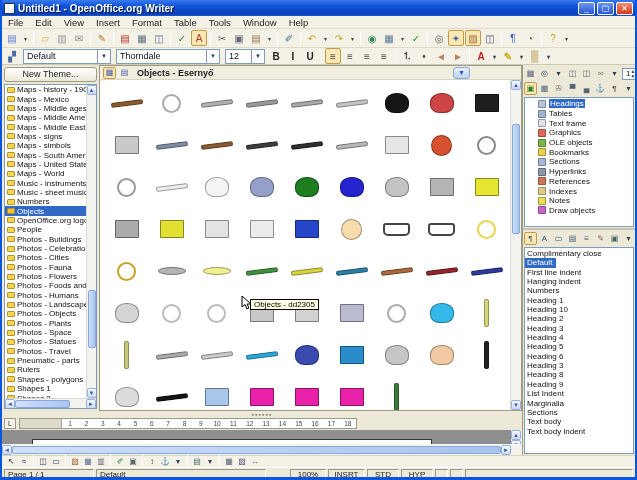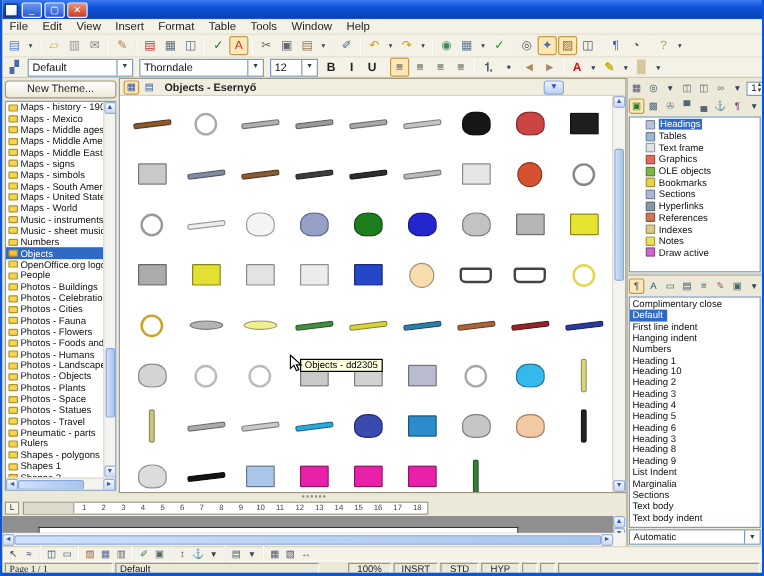--- a/index.html
+++ b/index.html
@@ -106,30 +106,31 @@
   .stylist { flex: 1; display: flex; flex-direction: column; padding: 1px; border-top: 2px solid #c8c4ae; }
   .sty-list { flex: 1; background: #fff; border: 1px solid #7f9db9; padding: 1px 0; overflow: hidden; margin-top: 1px; }
   .srow { height: 9.35px; line-height: 9.35px; font-size: 8px; padding-left: 2px; color: #111; white-space: nowrap; }
   .srow.selected { background: #316ac5; color: #fff; width: fit-content; padding-right: 4px; }
   .gap { margin-left: auto; }
   
   .drawbar { height: 12px; display: flex; align-items: center; gap: 1px; padding-left: 3px; background: #f4f2e6; border-top: 1px solid #d8d4c0; }
   .drawbar .btn { height: 11px; min-width: 12px; font-size: 8px; }
   .statusbar { height: 13px; display: flex; align-items: stretch; gap: 2px; padding: 1px 2px; background: #ece9d8; border-top: 1px solid #fff; font-size: 8px; color: #222; }
   .scell { border: 1px solid; border-color: #9a9788 #fff #fff #9a9788; padding: 0 3px; display: flex; align-items: center; white-space: nowrap; overflow: hidden; }
-  .w-page { width: 90px; font-family: Liberation Serif, serif; } .w-style { width: 170px; } .w-zoom { width: 36px; justify-content: center; }
+  .w-page { width: 90px; } .w-style { width: 170px; } .w-zoom { width: 36px; justify-content: center; }
   .w-mode { width: 37px; justify-content: center; } .w-sm { width: 13px; } .w-long { width: 168px; }
 </style>
 </head>
 <body>
 
 <div class="window">
 
   <div class="titlebar">
     <span class="appicon"></span>
+    <span class="titletext">Untitled1 - OpenOffice.org Writer</span>
     <span class="tbtns">
       <span class="tbtn">_</span>
       <span class="tbtn">▢</span>
       <span class="tbtn close">✕</span>
     </span>
   </div>
 
   <div class="menubar">
 
   <span class="menuitem">File</span>
@@ -877,21 +878,21 @@
             <div class="nrow">
               <span class="tico" style="background: rgb(221, 204, 136);"></span>
               <span class="lbl">Indexes</span>
             </div>
             <div class="nrow">
               <span class="tico" style="background: rgb(238, 222, 85);"></span>
               <span class="lbl">Notes</span>
             </div>
             <div class="nrow">
               <span class="tico" style="background: rgb(204, 102, 204);"></span>
-              <span class="lbl">Draw active</span>
+              <span class="lbl">Draw objects</span>
             </div>
           </div>
       </div>
 
       <div class="stylist">
         <div class="panel-tb">
 
         <span class="btn pressed" style="color: rgb(51, 85, 102);">
               <span>¶</span>
             </span>
@@ -933,24 +934,20 @@
             <div class="srow">Heading 6</div>
             <div class="srow">Heading 3</div>
             <div class="srow">Heading 8</div>
             <div class="srow">Heading 9</div>
             <div class="srow">List Indent</div>
             <div class="srow">Marginalia</div>
             <div class="srow">Sections</div>
             <div class="srow">Text body</div>
             <div class="srow">Text body indent</div>
           </div>
-        <span class="combo mini-combo">
-          <span>Automatic</span>
-          <span class="dd">▼</span>
-        </span>
       </div>
     </div>
   </div>
 
   <div class="drawbar">
 
   <span class="btn" style="color: rgb(51, 51, 51);">
         <span>↖</span>
       </span>
       <span class="btn" style="color: rgb(51, 51, 102);">

